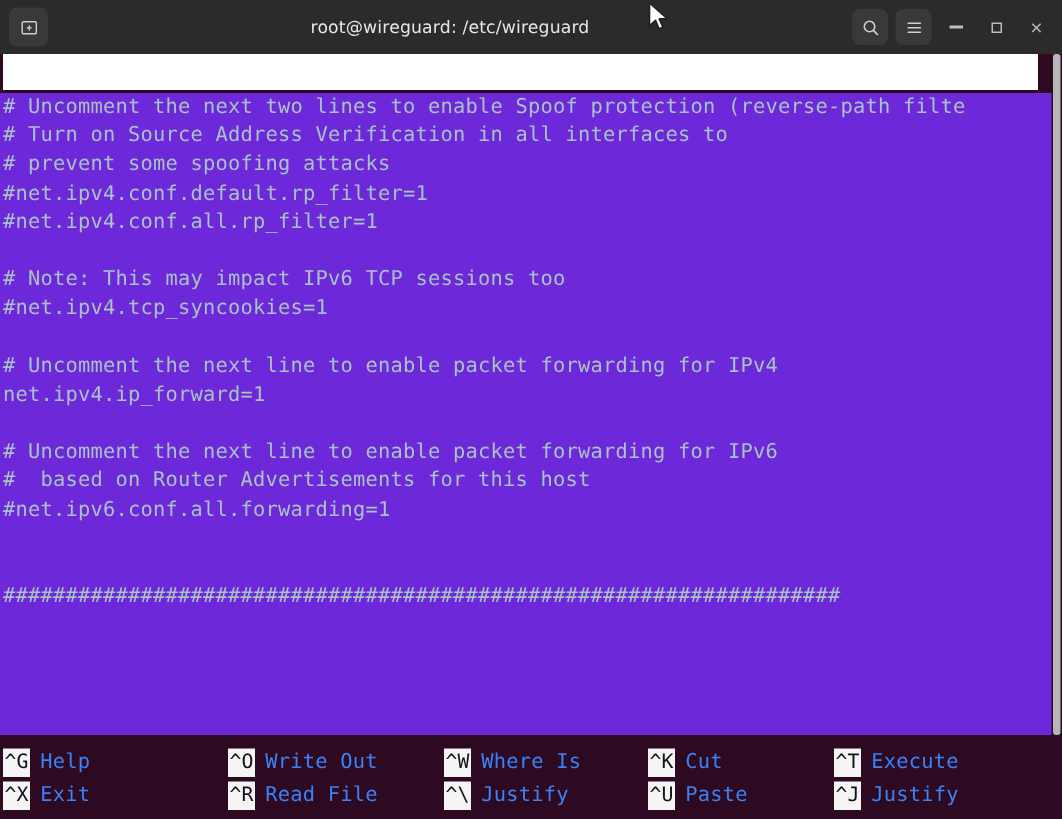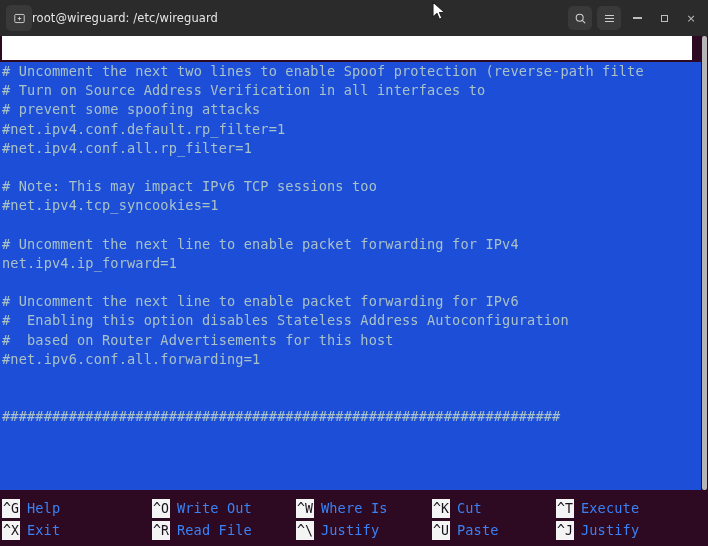--- a/index.html
+++ b/index.html
@@ -44,21 +44,21 @@
     display: flex;
     align-items: center;
     justify-content: center;
     color: #c9c9c9;
   }
   .tb-btn.framed {
     background: #393939;
   }
   .tb-title {
     flex: 1 1 auto;
-    text-align: left;
+    text-align: center;
     color: #e6e6e6;
     font-family: "DejaVu Sans", sans-serif;
     font-size: 11.5px;
     letter-spacing: 0.1px;
     white-space: nowrap;
     overflow: hidden;
   }
   .tb-right {
     display: flex;
     align-items: center;
@@ -107,21 +107,21 @@
     white-space: pre;
     overflow: hidden;
   }
 
   
   .editor {
     position: absolute;
     left: 0; top: 62px;
     width: 708px;
     height: 428px;
-    background: #1d4ed8;
+    background: #6d28d9;
     overflow: hidden;
   }
   .line {
     position: relative;
     height: 19.2px;
     line-height: 19.2px;
     color: #a9c2c7;
     font-size: 13.6px;
     white-space: pre;
     padding-left: 2px;
@@ -247,21 +247,20 @@
       <div class="line">#net.ipv4.conf.default.rp_filter=1</div>
       <div class="line">#net.ipv4.conf.all.rp_filter=1</div>
       <div class="line blank"></div>
       <div class="line"># Note: This may impact IPv6 TCP sessions too</div>
       <div class="line">#net.ipv4.tcp_syncookies=1</div>
       <div class="line blank"></div>
       <div class="line"># Uncomment the next line to enable packet forwarding for IPv4</div>
       <div class="line">net.ipv4.ip_forward=1</div>
       <div class="line blank"></div>
       <div class="line"># Uncomment the next line to enable packet forwarding for IPv6</div>
-      <div class="line">#  Enabling this option disables Stateless Address Autoconfiguration</div>
       <div class="line">#  based on Router Advertisements for this host</div>
       <div class="line">#net.ipv6.conf.all.forwarding=1</div>
       <div class="line blank"></div>
       <div class="line blank"></div>
       <div class="line">###################################################################</div>
     </div>
 
   <div class="scrollbar">
     <div class="thumb"></div>
   </div>

